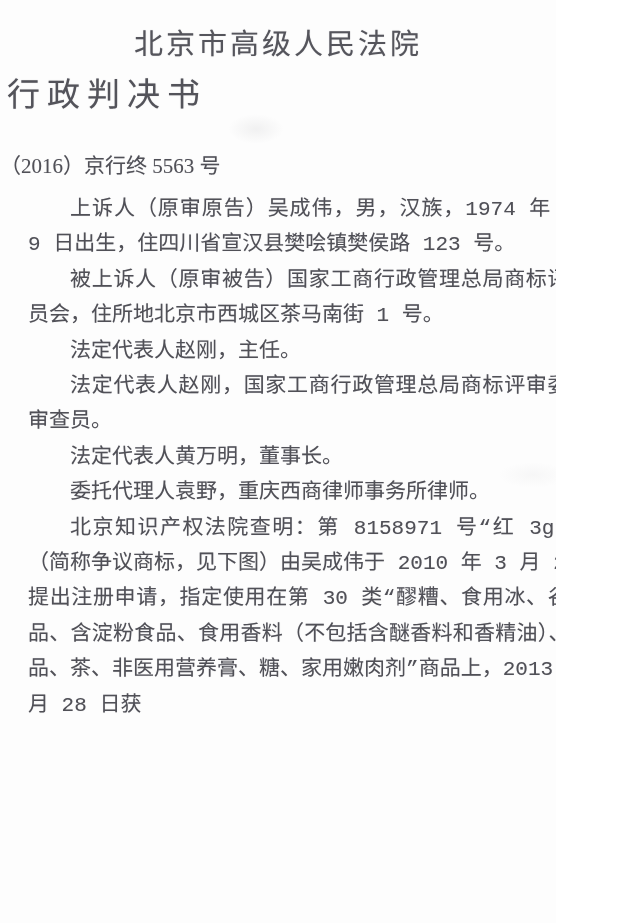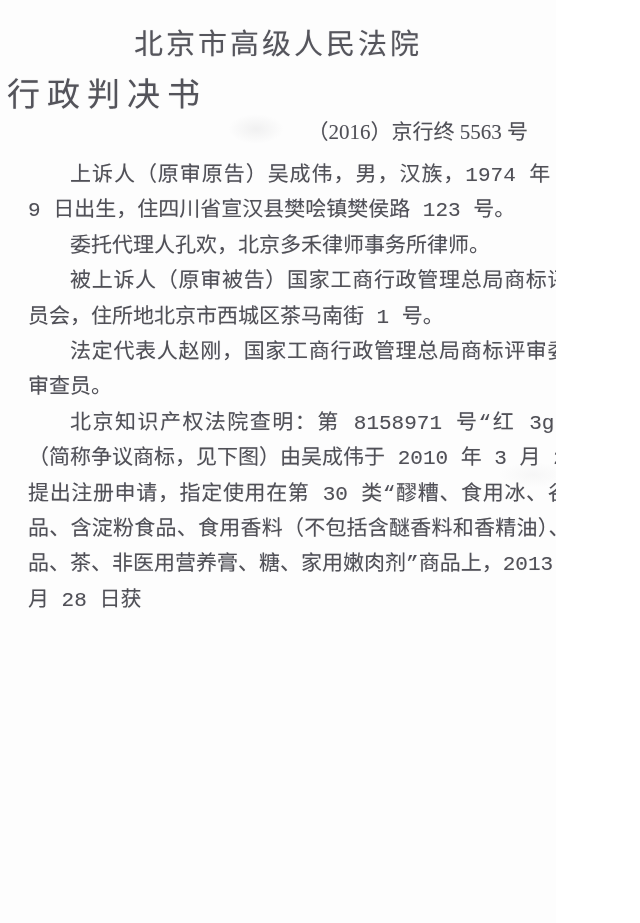--- a/index.html
+++ b/index.html
@@ -33,22 +33,22 @@
     margin: 8px 0 0 0;
     font-size: 33px;
     font-weight: 500;
     letter-spacing: 7px;
     text-indent: 7px;
     line-height: 46px;
     color: #53535a;
     text-shadow: 0 0 1px rgba(85,85,95,0.35);
   }
   .case-number {
+    margin-top: 34px;
     padding-right: 28px;
-    text-align: right;
     font-size: 21px;
     line-height: 28px;
     color: #505057;
     text-shadow: 0 0 0.8px rgba(85,85,95,0.3);
   }
   .doc-body {
     margin: 12px 28px 0 28px;
     width: 584px;
     font-size: 21px;
     line-height: 35.4px;
@@ -85,22 +85,24 @@
 <div class="page">
 
   <h1 class="court-name">北京市高级人民法院</h1>
 
   <h2 class="doc-type">行政判决书</h2>
 
   <div class="case-number">（2016）京行终 5563 号</div>
 
   <div class="doc-body">
     <p>上诉人（原审原告）吴成伟，男，汉族，1974 年 6 月 9 日出生，住四川省宣汉县樊哙镇樊侯路 123 号。</p>
-    <p>委托代理人孔欢，北京多禾律师事务所律师。</p>
     <p>被上诉人（原审被告）国家工商行政管理总局商标评审委员会，住所地北京市西城区茶马南街 1 号。</p>
+    <p>法定代表人赵刚，主任。</p>
     <p>法定代表人赵刚，国家工商行政管理总局商标评审委员会审查员。</p>
+    <p>法定代表人黄万明，董事长。</p>
+    <p>委托代理人袁野，重庆西商律师事务所律师。</p>
     <p>北京知识产权法院查明：第 8158971 号“红 3g”商标（简称争议商标，见下图）由吴成伟于 2010 年 3 月 29 日提出注册申请，指定使用在第 30 类“醪糟、食用冰、谷类制品、含淀粉食品、食用香料（不包括含醚香料和香精油）、调味品、茶、非医用营养膏、糖、家用嫩肉剂”商品上，2013 年 2 月 28 日获</p>
   </div>
 
   <div class="artifact a1"></div>
   <div class="artifact a2"></div>
 
 </div>
 
 </body></html>

